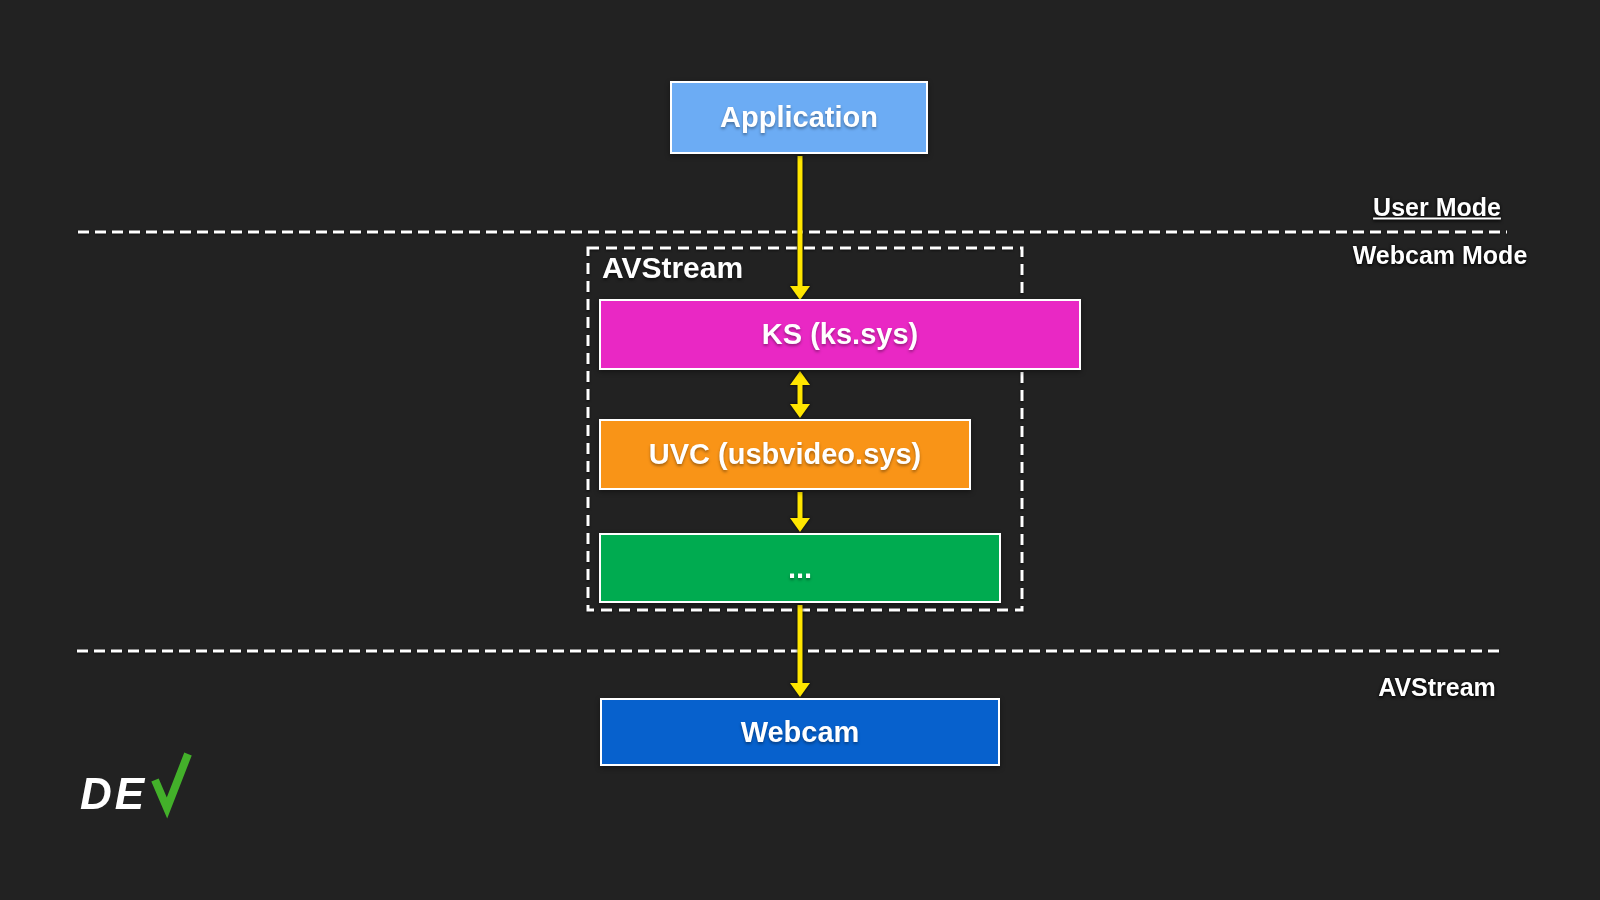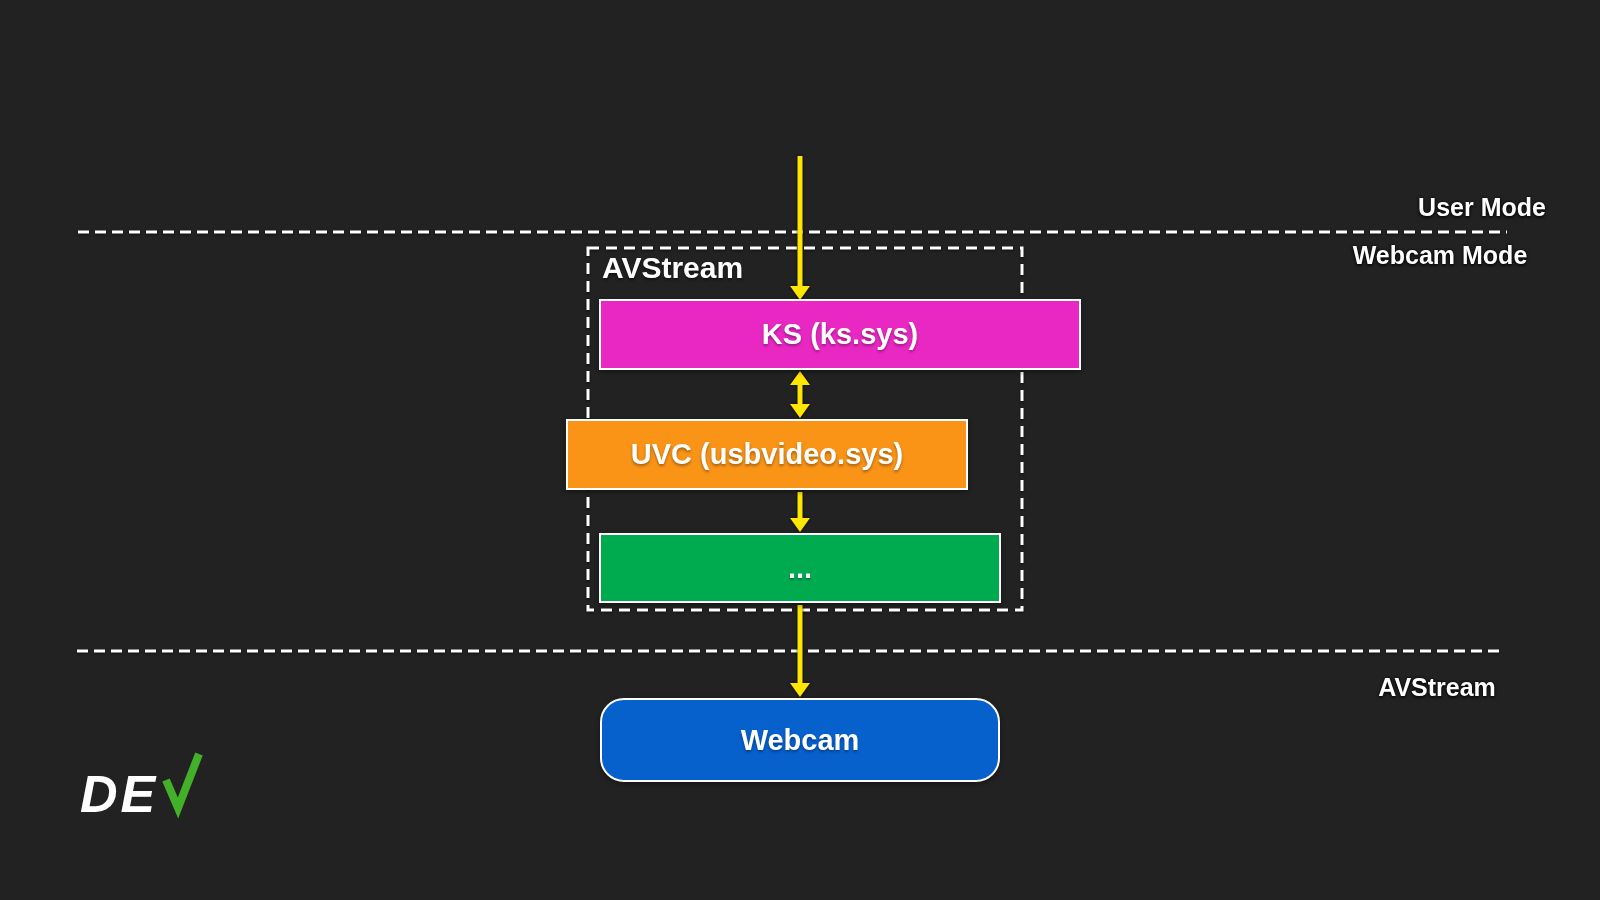--- a/index.html
+++ b/index.html
@@ -33,43 +33,43 @@
     box-sizing:border-box;
     border:2px solid #fff;
     display:flex;align-items:center;justify-content:center;
     color:var(--text,#fff);
     font-size:29px;font-weight:600;
     text-shadow:0 2px 3px rgba(0,0,0,.35);
     box-shadow:0 2px 5px rgba(0,0,0,.4);
   }
   .node-application{left:670px;top:81px;width:258px;height:73px;background:var(--node-application,#6cacf4);}
   .node-ks{left:599px;top:299px;width:482px;height:71px;background:var(--node-ks,#e928c4);}
-  .node-uvc{left:566px;top:419px;width:402px;height:71px;background:var(--node-uvc,#f99417);}
+  .node-uvc{left:599px;top:419px;width:372px;height:71px;background:var(--node-uvc,#f99417);}
   .node-more{left:599px;top:533px;width:402px;height:70px;background:var(--node-more,#00ab50);}
-  .node-webcam{left:600px;top:698px;width:400px;height:84px;background:var(--node-webcam,#0761cd);border-radius:24px;}
+  .node-webcam{left:600px;top:698px;width:400px;height:68px;background:var(--node-webcam,#0761cd);}
   .group-label{
     position:absolute;left:602px;top:251px;
     color:var(--text,#fff);font-size:30px;font-weight:600;
     text-shadow:0 2px 3px rgba(0,0,0,.5);
   }
   .zone-label{
     position:absolute;
     transform:translate(-50%,-50%);
     color:var(--text,#fff);font-size:25px;font-weight:bold;
     white-space:nowrap;
     text-shadow:0 0 3px rgba(0,0,0,.9),0 2px 3px rgba(0,0,0,.6);
   }
-  .zone-user{left:1482px;top:207px;}
+  .zone-user{left:1437px;top:207px;text-decoration:underline;}
   .zone-kernel{left:1440px;top:255px;}
   .zone-hardware{left:1437px;top:687px;}
   .logo{
     position:absolute;left:80px;top:756px;height:64px;
     display:flex;align-items:flex-end;
     color:var(--text,#fff);
-    font-size:52px;font-weight:bold;font-style:italic;
+    font-size:44px;font-weight:bold;font-style:italic;
     letter-spacing:3px;line-height:52px;
   }
   .logo .check-svg{
     width:40px;height:62px;margin:0 1px 6px 3px;display:block;
     overflow:visible;
   }
   .logo .check-svg polyline{
     fill:none;stroke:var(--logo-green,#43b02a);stroke-width:8;
     stroke-linecap:butt;stroke-linejoin:miter;
   }
@@ -104,20 +104,23 @@
         <polygon class="arrow-head" points="790,518 810,518 800,532"></polygon>
       </g>
 
       <g>
         <line class="arrow-line" x1="800" y1="605" x2="800" y2="684"></line>
         <polygon class="arrow-head" points="790,683 810,683 800,697"></polygon>
       </g>
     </g>
   </svg>
 
+  <div class="node node-application">
+    <span>Application</span>
+  </div>
 
   <div class="group-label">AVStream</div>
 
   <div class="node node-ks">
     <span>KS (ks.sys)</span>
   </div>
 
   <div class="node node-uvc">
     <span>UVC (usbvideo.sys)</span>
   </div>

